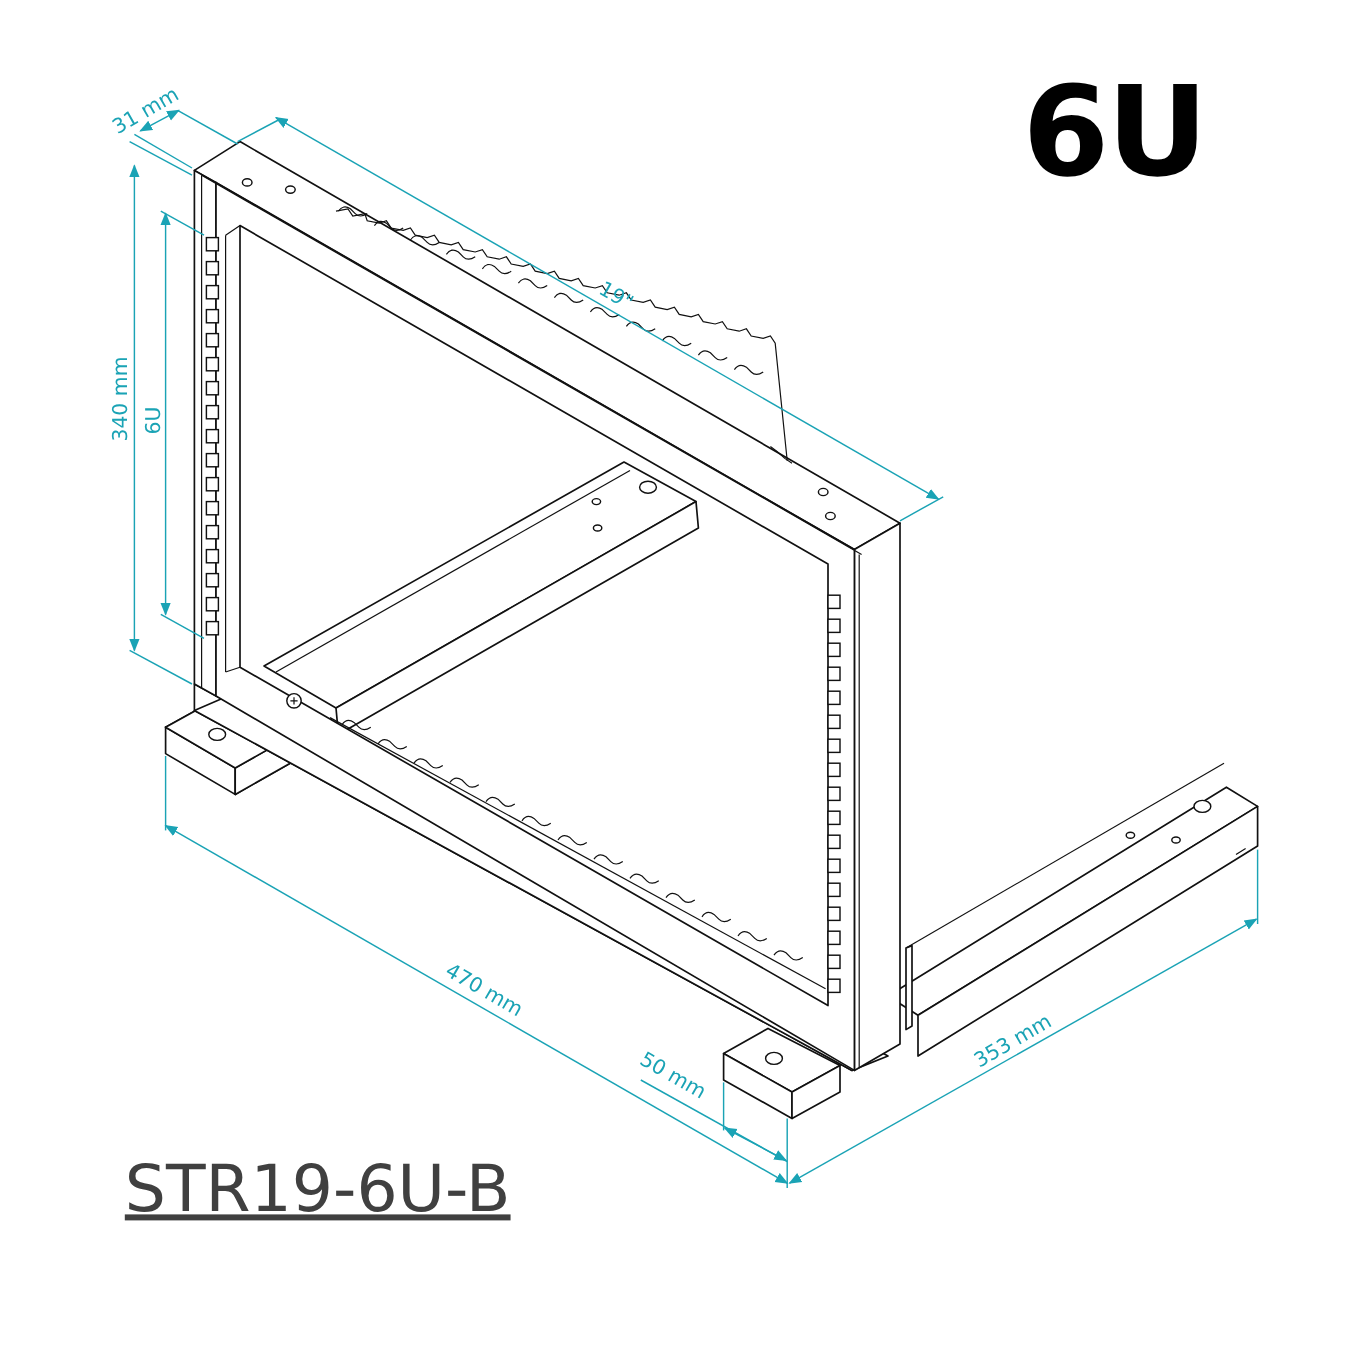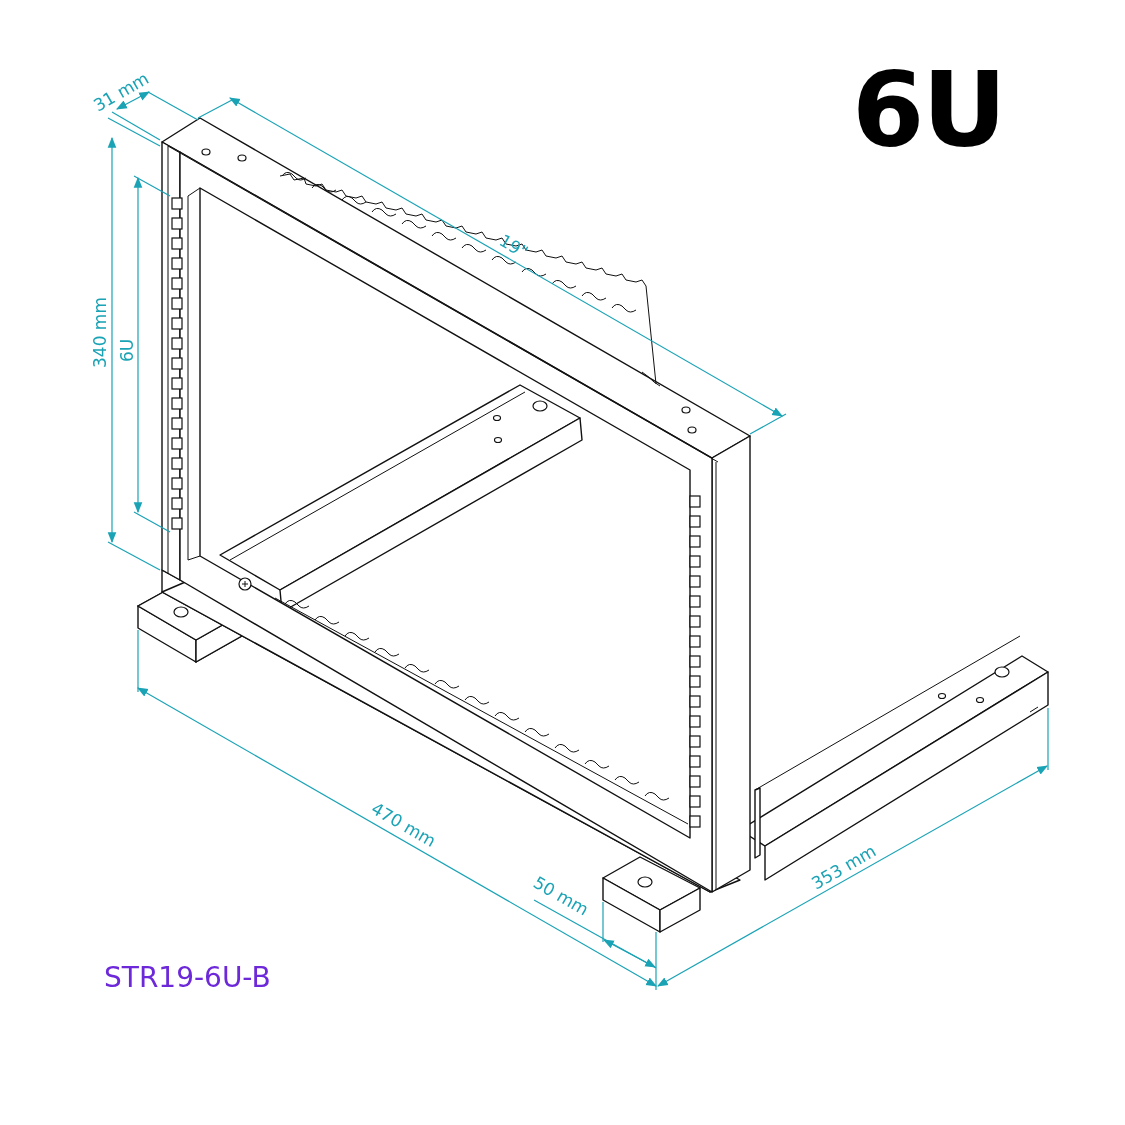--- a/index.html
+++ b/index.html
@@ -6,21 +6,21 @@
     body { width: 1125px; height: 1125px; position: relative; overflow: hidden; }
     .canvas { position: absolute; left: 0; top: 0; width: 1125px; height: 1125px; }
     .title-6u {
       position: absolute; left: 852px; top: 58px;
       font-family: "DejaVu Sans", sans-serif; font-weight: bold;
       font-size: 104px; line-height: 1; color: #000; letter-spacing: -2px;
     }
     .model-code {
       position: absolute; left: 104px; top: 964px;
       font-family: "DejaVu Sans", sans-serif;
-      font-size: 28px; line-height: 1; color: #6d28d9;
+      font-size: 54px; line-height: 1; color: #404040; text-decoration: underline;
     }
     .dim-text {
       font-family: "DejaVu Sans", sans-serif; font-size: 17px; fill: #1aa3b5;
     }
     .dim { stroke: #1aa3b5; stroke-width: 1.2; fill: none; }
     .arrow { fill: #1aa3b5; }
     .edge-thin { stroke: #111; stroke-width: 1; fill: none; }
     .face { fill: #ffffff; stroke: #111; stroke-width: 1.4; stroke-linejoin: round; }
     .hole { fill: #fff; stroke: #111; stroke-width: 1.2; }
   </style>

